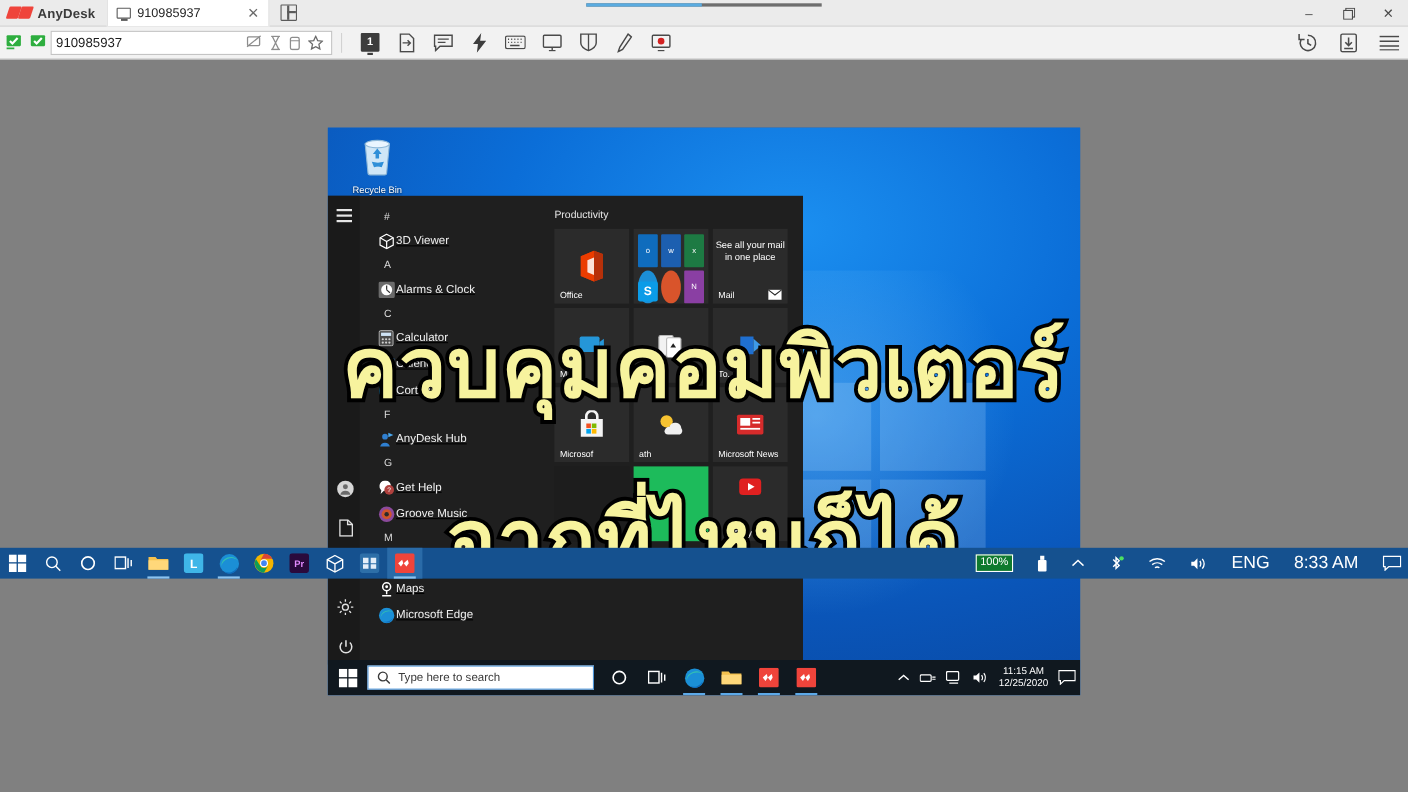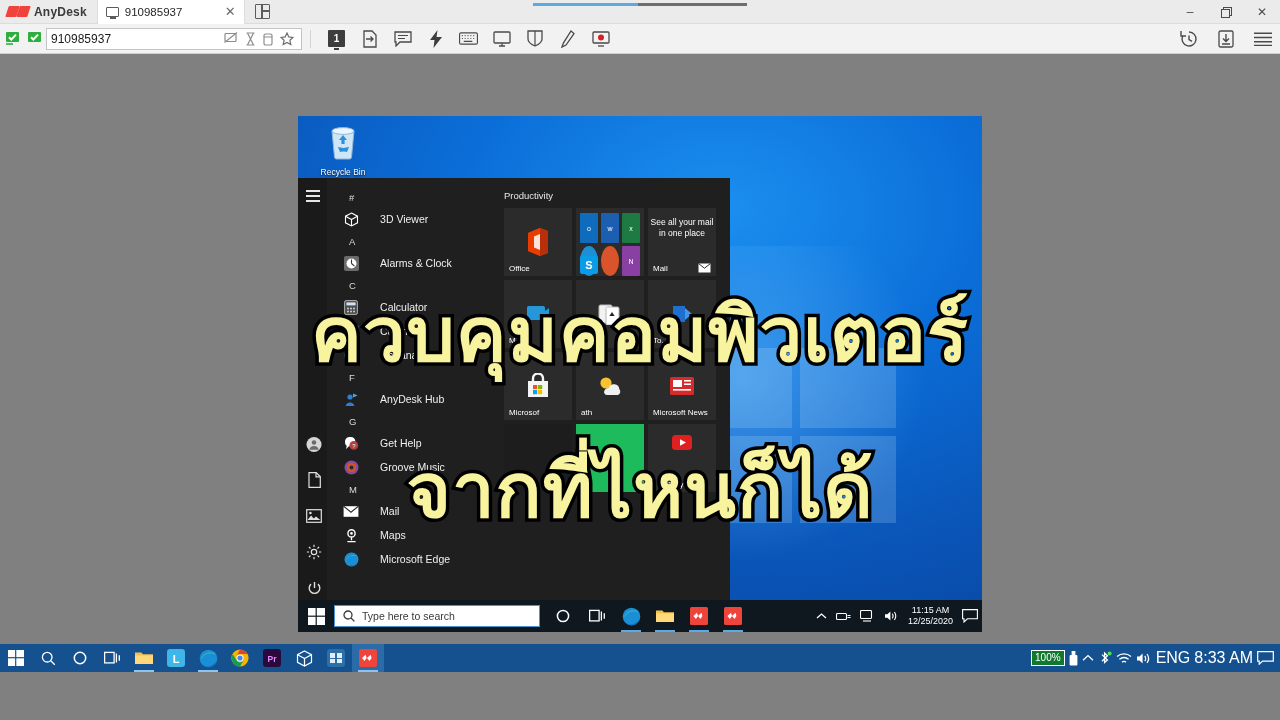--- a/index.html
+++ b/index.html
@@ -2,21 +2,21 @@
 <html><head>
 <meta charset="utf-8">
 <style>
   * { box-sizing: border-box; margin: 0; padding: 0; }
   html, body {
     width: 1280px; height: 720px;
     overflow: hidden;
     font-family: "Liberation Sans", sans-serif;
     background: #808080;
   }
-  #app { position: relative; width: 1280px; height: 672px; }
+  #app { position: relative; width: 1280px; height: 526px; }
 
   
   .ad-titlebar {
     position: absolute; left: 0; top: 0; width: 1280px; height: 24px;
     background: #ebebeb; border-bottom: 1px solid #dcdcdc;
     display: flex; align-items: center;
   }
   .ad-logo { display: flex; align-items: center; gap: 3px; margin-left: 7px; }
   .ad-logo .rhomb { width: 11px; height: 11px; background: #ef443b; transform: skewX(-18deg); border-radius: 1px;}
   .ad-logo .rhomb.b { margin-left: -3px; }
@@ -76,21 +76,21 @@
 
   
   .startmenu{position:absolute;left:0;top:62px;width:432px;height:426px;background:#1f1f1f;display:flex;}
   .sm-rail{width:32px;background:#1a1a1a;position:relative;display:flex;flex-direction:column;align-items:center;}
   .sm-rail .hamb{margin-top:12px;width:14px;}
   .sm-rail .hamb i{display:block;height:1.6px;background:#e6e6e6;margin-bottom:3.4px;}
   .rail-bottom{position:absolute;bottom:8px;left:0;width:32px;display:flex;flex-direction:column;align-items:center;gap:20px;}
   .rail-ico{width:16px;height:16px;display:flex;align-items:center;justify-content:center;color:#e0e0e0;}
   .sm-list{width:185px;padding-top:9px;overflow:hidden;}
   .sm-letter{font-size:9.5px;color:#dcdcdc;padding:5px 0 4px 22px;}
-  .sm-app{display:flex;align-items:center;gap:21px;height:24px;padding-left:16px;}
+  .sm-app{display:flex;align-items:center;gap:1px;height:24px;padding-left:16px;text-decoration:underline;}
   .sm-app .ai{width:16px;height:16px;flex:none;display:flex;align-items:center;justify-content:center;font-size:10px;}
   .sm-app .an{font-size:10.5px;color:#f0f0f0;white-space:nowrap;}
   .sm-tiles{flex:1;padding:12px 12px 0 9px;}
   .tiles-head{font-size:9.5px;color:#e8e8e8;margin-bottom:7px;}
   .tile-grid{display:flex;flex-wrap:wrap;gap:4px;width:214px;}
   .tile{width:68px;height:68px;background:#2b2b2b;position:relative;overflow:hidden;}
   .tile-label{position:absolute;left:5px;bottom:3px;font-size:8px;color:#fff;white-space:nowrap;}
   .tile-mid{position:absolute;inset:0;display:flex;align-items:center;justify-content:center;}
   .mail-txt{position:absolute;left:0;right:0;top:9px;text-align:center;font-size:8.5px;color:#fff;line-height:11px;}
 
@@ -115,21 +115,21 @@
     letter-spacing:1px;
   }
   .th1{top:274px;font-size:76px;}
   .th2{top:430px;font-size:76px;}
 
   
   .hosttaskbar{position:absolute;left:0;bottom:0;width:1280px;height:28px;background:#15518f;display:flex;align-items:center;}
   .h-item{width:32px;height:28px;display:flex;align-items:center;justify-content:center;position:relative;}
   .h-item.active{background:#2a6ba8;}
   .h-item.open::after{content:"";position:absolute;bottom:0;left:6px;width:20px;height:2px;background:#8cc3f0;}
-  .h-tray{position:absolute;right:6px;display:flex;align-items:center;gap:4px;}
+  .h-tray{position:absolute;right:6px;display:flex;align-items:center;gap:22px;}
   .battery-pill{border:1.5px solid #fff;background:#0f7a2e;color:#fff;font-size:10px;padding:0 3px;line-height:14px;}
   .h-txt{font-size:16px;color:#fff;}
   svg{display:block;}
 </style>
 </head>
 <body>
 
 <div id="app">
 
   <div class="ad-titlebar">

